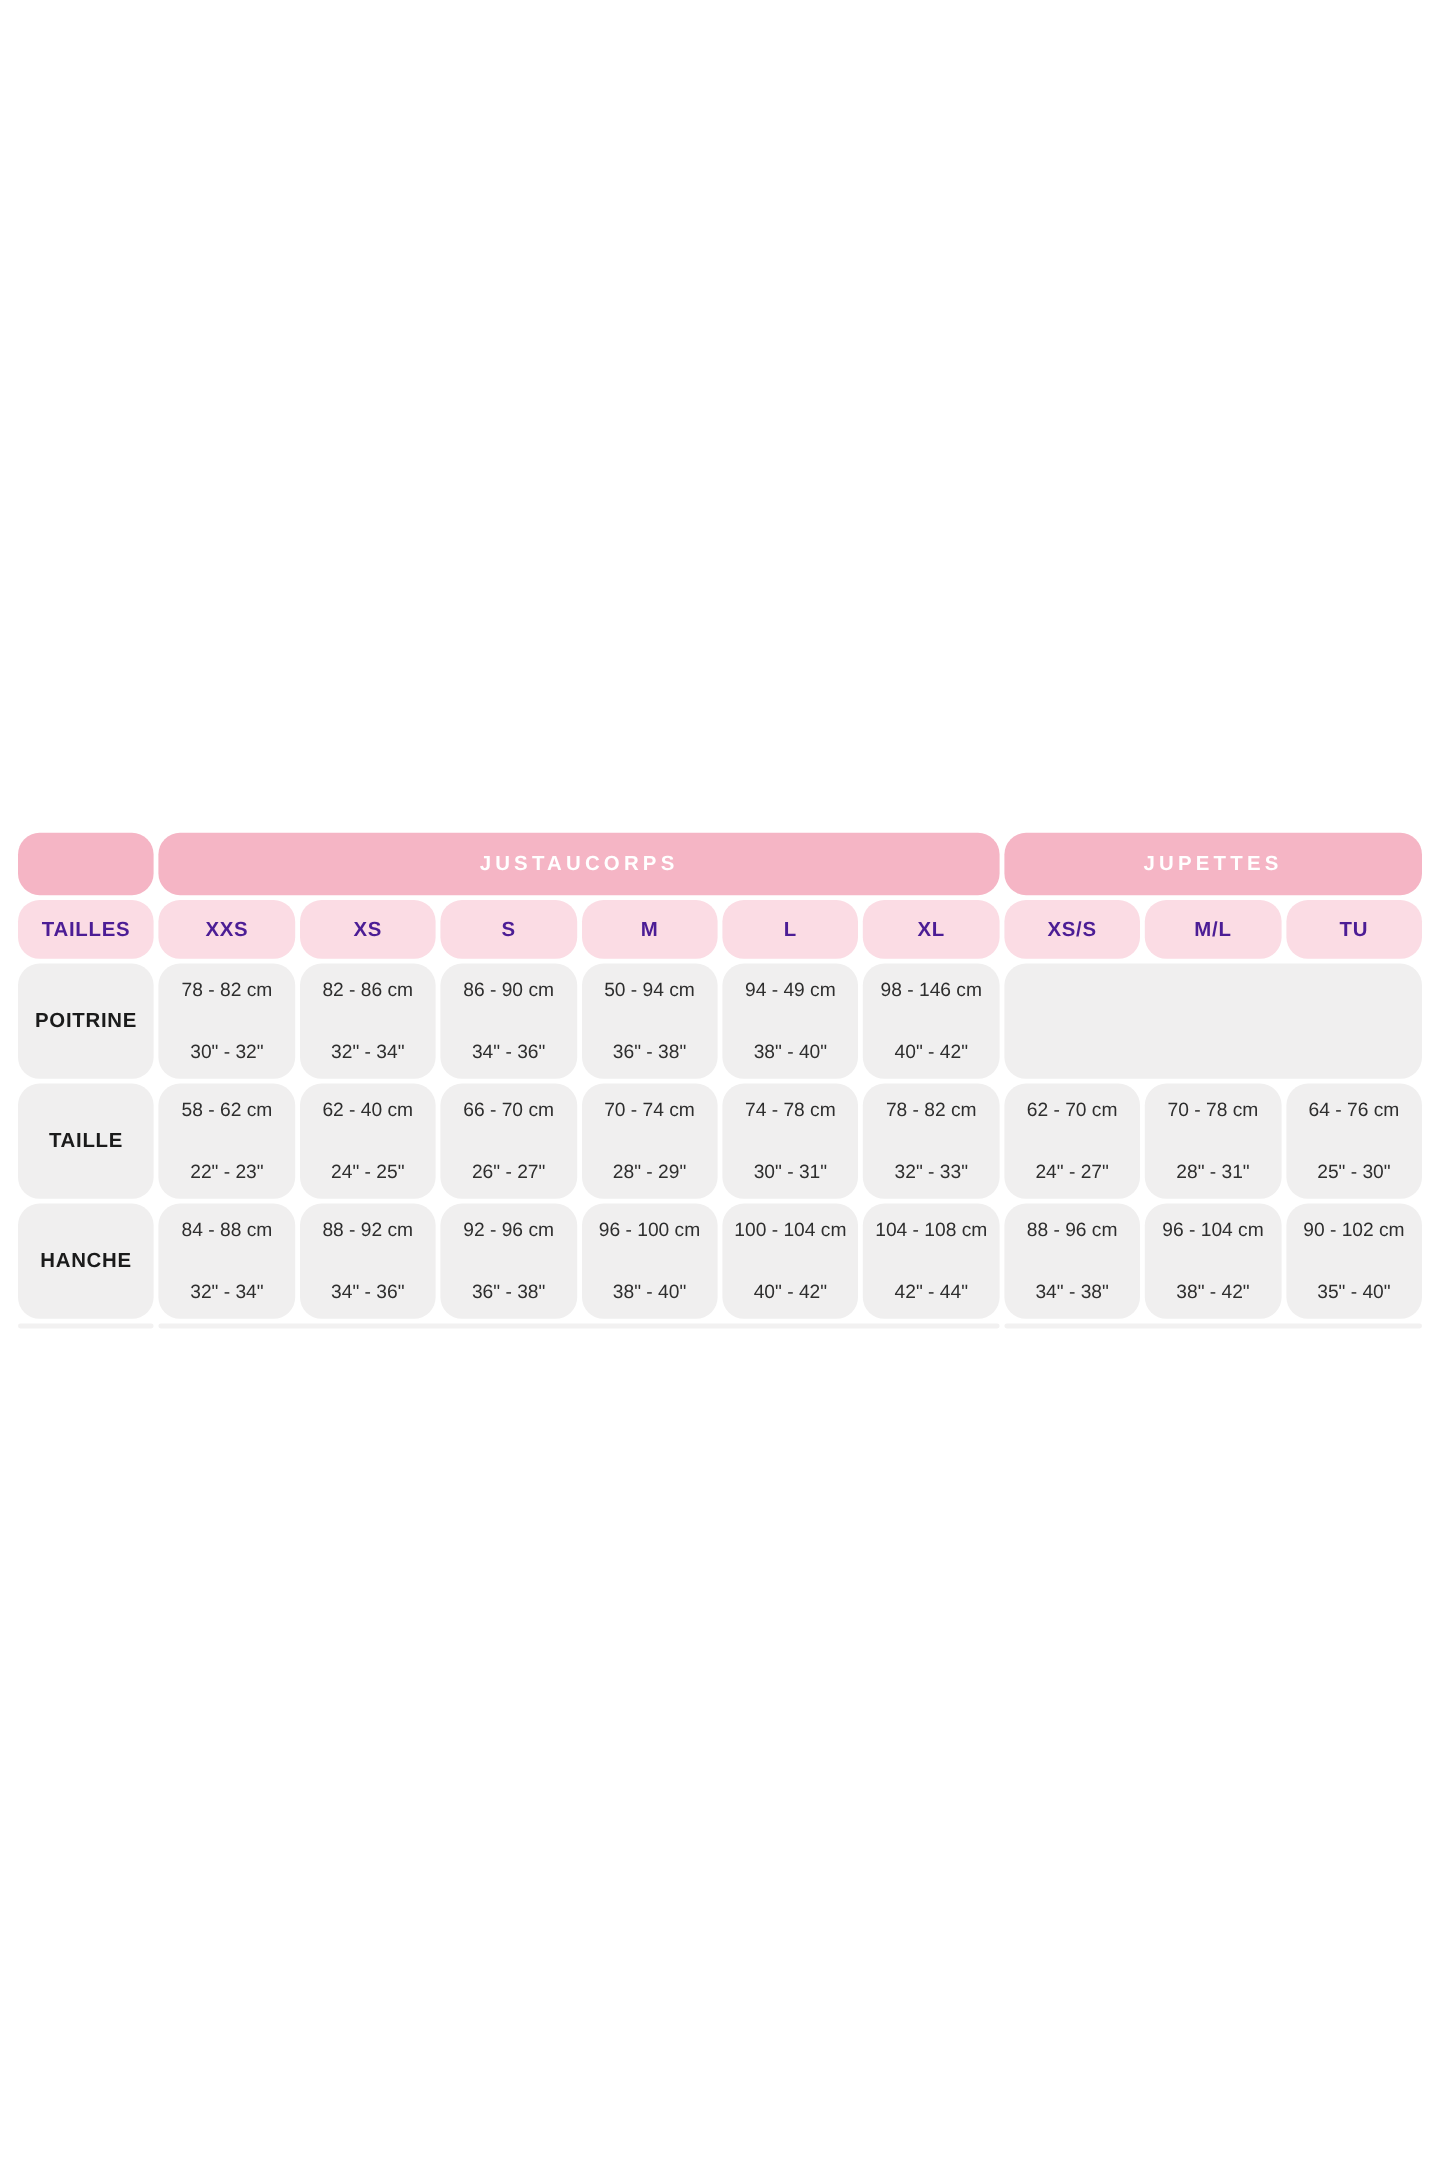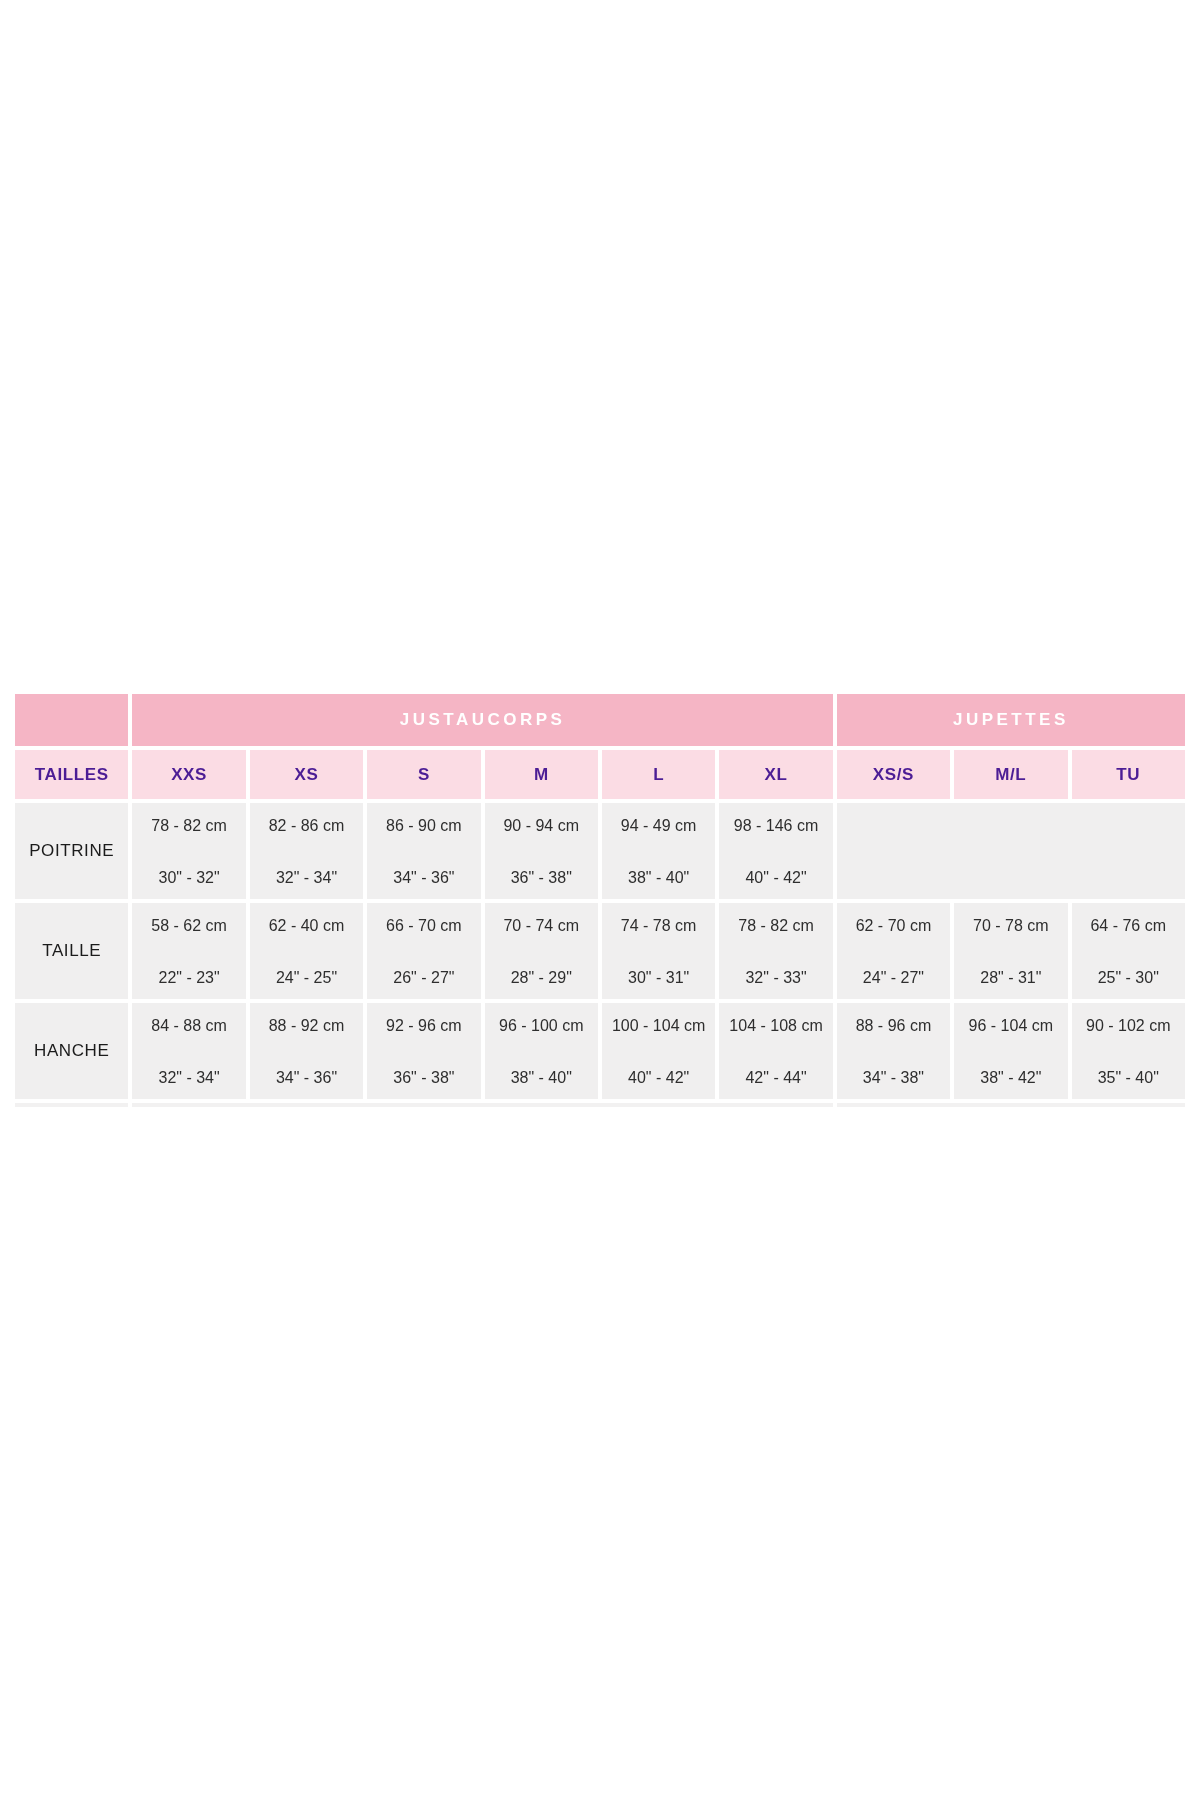--- a/index.html
+++ b/index.html
@@ -23,20 +23,21 @@
   table.size-chart {
     border-collapse: separate;
     border-spacing: 4px;
     table-layout: fixed;
     width: 100%;
   }
   td {
     text-align: center;
     vertical-align: middle;
     overflow: hidden;
+    border-radius: 18px;
   }
   
   td.sec {
     background: #F5B5C5;
     color: #ffffff;
     font-weight: 700;
     font-size: 17px;
     letter-spacing: 3.5px;
     height: 50px;
   }
@@ -46,21 +47,21 @@
     color: #4c1d95;
     font-weight: 700;
     font-size: 17px;
     letter-spacing: 0.6px;
     height: 47px;
   }
   
   td.rlabel {
     background: #F0EFEF;
     color: #1b1b1b;
-    font-weight: 400;
+    font-weight: 700;
     font-size: 17px;
     letter-spacing: 0.6px;
   }
   
   td.val {
     background: #F0EFEF;
     color: #2e2e2e;
     font-size: 16px;
     height: 96px;
     padding: 0;
@@ -135,21 +136,21 @@
             </div>
           </td>
       <td class="val">
             <div class="vwrap">
         <div class="vline">86 - 90 cm</div>
         <div class="vline">34" - 36"</div>
             </div>
           </td>
       <td class="val">
             <div class="vwrap">
-        <div class="vline">90 - 94 cm</div>
+        <div class="vline">50 - 94 cm</div>
         <div class="vline">36" - 38"</div>
             </div>
           </td>
       <td class="val">
             <div class="vwrap">
         <div class="vline">94 - 49 cm</div>
         <div class="vline">38" - 40"</div>
             </div>
           </td>
       <td class="val">

